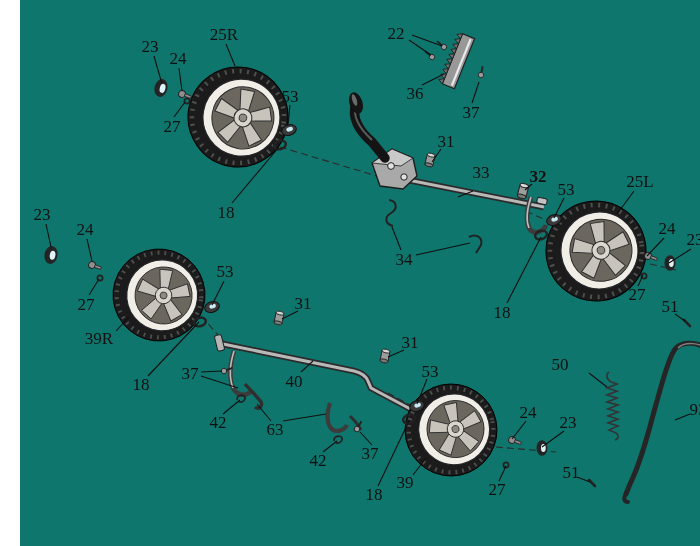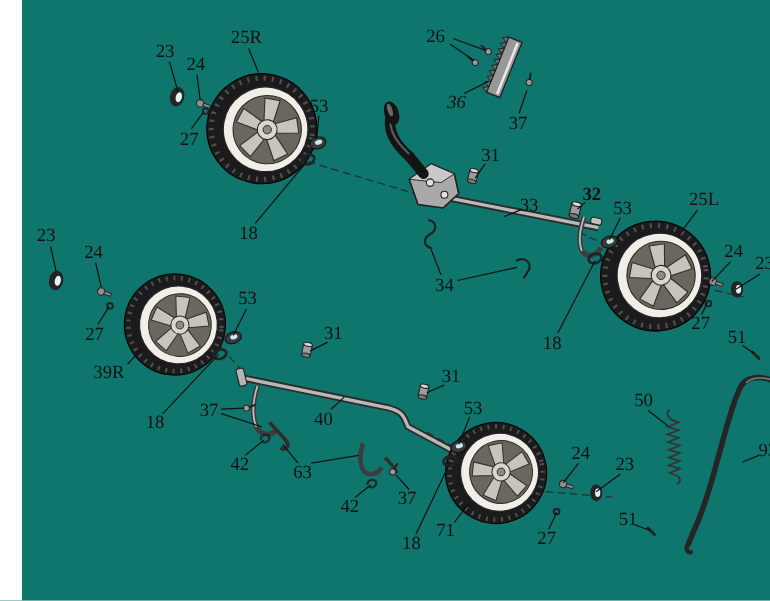--- a/index.html
+++ b/index.html
@@ -233,25 +233,25 @@
       </g>
   </svg>
 
   <div class="label-layer" data-name="label-layer">
       <div class="part-label" data-name="part-label-23" style="left: 130px; top: 46px;">23</div>
       <div class="part-label" data-name="part-label-24" style="left: 158px; top: 58px;">24</div>
       <div class="part-label" data-name="part-label-25r" style="left: 204px; top: 34px; text-align: center;">25R</div>
       <div class="part-label" data-name="part-label-27" style="left: 152px; top: 126px;">27</div>
       <div class="part-label" data-name="part-label-53" style="left: 270px; top: 96px;">53</div>
       <div class="part-label" data-name="part-label-18" style="left: 206px; top: 212px;">18</div>
-      <div class="part-label" data-name="part-label-41" style="left: 376px; top: 33px;">26</div>
-      <div class="part-label" data-name="part-label-36" style="left: 395px; top: 93px; font-style: italic;">36</div>
+      <div class="part-label" data-name="part-label-41" style="left: 376px; top: 33px;">22</div>
+      <div class="part-label" data-name="part-label-36" style="left: 395px; top: 93px;">36</div>
       <div class="part-label" data-name="part-label-37" style="left: 451px; top: 112px;">37</div>
       <div class="part-label" data-name="part-label-31" style="left: 426px; top: 141px;">31</div>
-      <div class="part-label" data-name="part-label-33" style="left: 461px; top: 186px;">33</div>
+      <div class="part-label" data-name="part-label-33" style="left: 461px; top: 172px;">33</div>
       <div class="part-label" data-name="part-label-32" style="left: 518px; top: 176px; font-weight: bold;">32</div>
       <div class="part-label" data-name="part-label-53" style="left: 546px; top: 189px;">53</div>
       <div class="part-label" data-name="part-label-25l" style="left: 620px; top: 181px;">25L</div>
       <div class="part-label" data-name="part-label-34" style="left: 384px; top: 259px;">34</div>
       <div class="part-label" data-name="part-label-18" style="left: 482px; top: 312px;">18</div>
       <div class="part-label" data-name="part-label-24" style="left: 647px; top: 228px;">24</div>
       <div class="part-label" data-name="part-label-23" style="left: 675px; top: 239px;">23</div>
       <div class="part-label" data-name="part-label-27" style="left: 617px; top: 294px;">27</div>
       <div class="part-label" data-name="part-label-51" style="left: 650px; top: 306px;">51</div>
       <div class="part-label" data-name="part-label-23" style="left: 22px; top: 214px;">23</div>
@@ -263,21 +263,21 @@
       <div class="part-label" data-name="part-label-31" style="left: 283px; top: 303px;">31</div>
       <div class="part-label" data-name="part-label-40" style="left: 274px; top: 381px;">40</div>
       <div class="part-label" data-name="part-label-31" style="left: 390px; top: 342px;">31</div>
       <div class="part-label" data-name="part-label-37" style="left: 170px; top: 373px;">37</div>
       <div class="part-label" data-name="part-label-42" style="left: 198px; top: 422px;">42</div>
       <div class="part-label" data-name="part-label-35" style="left: 255px; top: 429px;">63</div>
       <div class="part-label" data-name="part-label-42" style="left: 298px; top: 460px;">42</div>
       <div class="part-label" data-name="part-label-37" style="left: 350px; top: 453px;">37</div>
       <div class="part-label" data-name="part-label-53" style="left: 410px; top: 371px;">53</div>
       <div class="part-label" data-name="part-label-18" style="left: 354px; top: 494px;">18</div>
-      <div class="part-label" data-name="part-label-39" style="left: 385px; top: 482px;">71</div>
+      <div class="part-label" data-name="part-label-39" style="left: 385px; top: 482px;">39</div>
       <div class="part-label" data-name="part-label-24" style="left: 508px; top: 412px;">24</div>
       <div class="part-label" data-name="part-label-23" style="left: 548px; top: 422px;">23</div>
       <div class="part-label" data-name="part-label-27" style="left: 477px; top: 489px;">27</div>
       <div class="part-label" data-name="part-label-51" style="left: 551px; top: 472px;">51</div>
-      <div class="part-label" data-name="part-label-50" style="left: 565px; top: 364px; font-family: Liberation Serif, serif;">50</div>
+      <div class="part-label" data-name="part-label-50" style="left: 540px; top: 364px; font-family: Liberation Serif, serif;">50</div>
       <div class="part-label" data-name="part-label-52" style="left: 678px; top: 409px;">93</div>
     </div>
 </div>
 
 </body></html>

